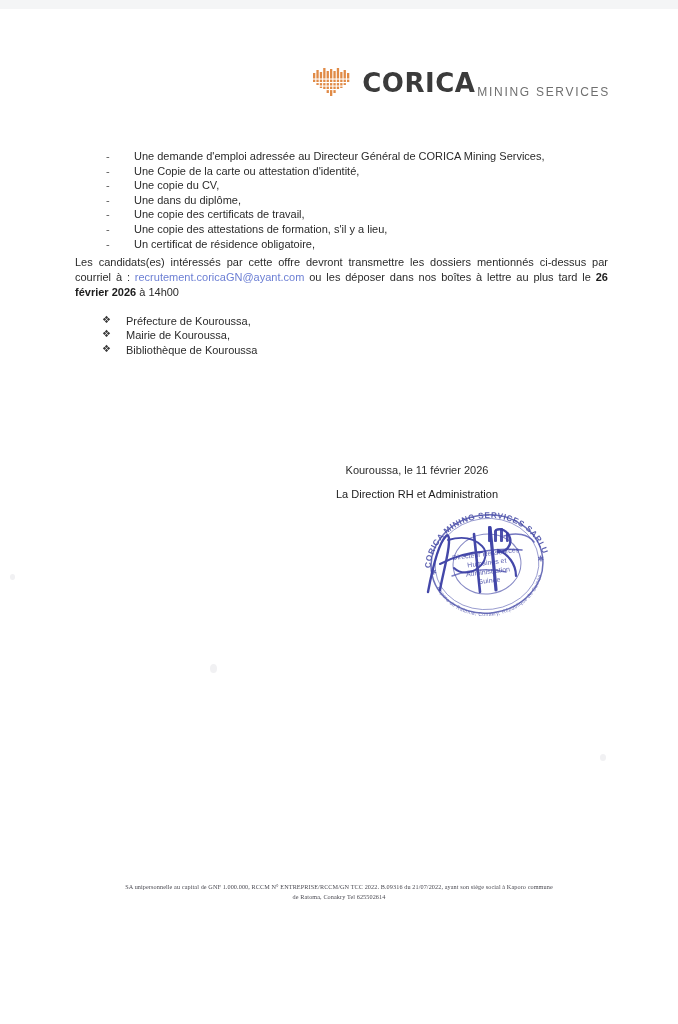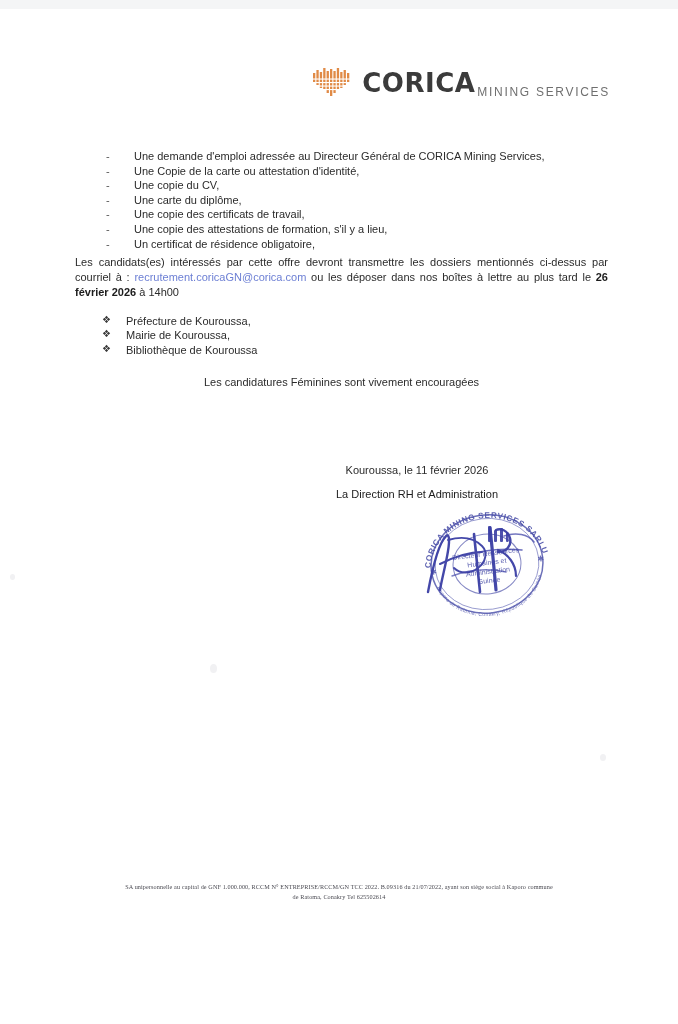--- a/index.html
+++ b/index.html
@@ -244,36 +244,35 @@
     </div>
   </div>
 
   <div class="body-wrap">
 
 
     <ul class="dash-list">
       <li><span class="bullet-dash">-</span><span>Une demande d'emploi adressée au Directeur Général de CORICA Mining Services,</span></li>
       <li><span class="bullet-dash">-</span><span>Une Copie de la carte ou attestation d'identité,</span></li>
       <li><span class="bullet-dash">-</span><span>Une copie du CV,</span></li>
-      <li><span class="bullet-dash">-</span><span>Une carte du diplôme,</span></li>
+      <li><span class="bullet-dash">-</span><span>Une dans du diplôme,</span></li>
       <li><span class="bullet-dash">-</span><span>Une copie des certificats de travail,</span></li>
       <li><span class="bullet-dash">-</span><span>Une copie des attestations de formation, s'il y a lieu,</span></li>
       <li><span class="bullet-dash">-</span><span>Un certificat de résidence obligatoire,</span></li>
     </ul>
 
-    <p class="para tight"><span>Les candidats(es) intéressés par cette offre devront transmettre les dossiers mentionnés ci-dessus par courriel à : </span><a class="email-link" href="#">recrutement.coricaGN@corica.com</a><span> ou les déposer dans nos boîtes à lettre au plus tard le </span><span class="bold-inline">26 février 2026</span><span> à 14h00</span></p>
+    <p class="para tight"><span>Les candidats(es) intéressés par cette offre devront transmettre les dossiers mentionnés ci-dessus par courriel à : </span><a class="email-link" href="#">recrutement.coricaGN@ayant.com</a><span> ou les déposer dans nos boîtes à lettre au plus tard le </span><span class="bold-inline">26 février 2026</span><span> à 14h00</span></p>
 
     <ul class="floret-list">
       <li><span class="bullet-floret">❖</span><span>Préfecture de Kouroussa,</span></li>
       <li><span class="bullet-floret">❖</span><span>Mairie de Kouroussa,</span></li>
       <li><span class="bullet-floret">❖</span><span>Bibliothèque de Kouroussa</span></li>
     </ul>
 
 
-    <p class="para-centered">Les candidatures Féminines sont vivement encouragées</p>
   </div>
 
   <div class="sign-block">
     <div class="sign-inner">
       <div class="sign-place">Kouroussa, le 11 février 2026</div>
       <div class="sign-role">La Direction RH et Administration</div>
     </div>
   </div>
 
   <div class="stamp-area">

